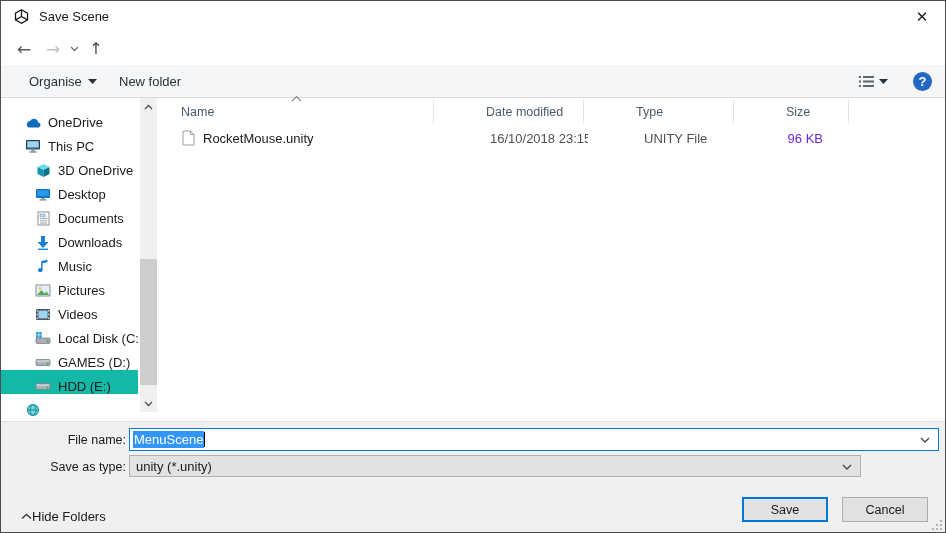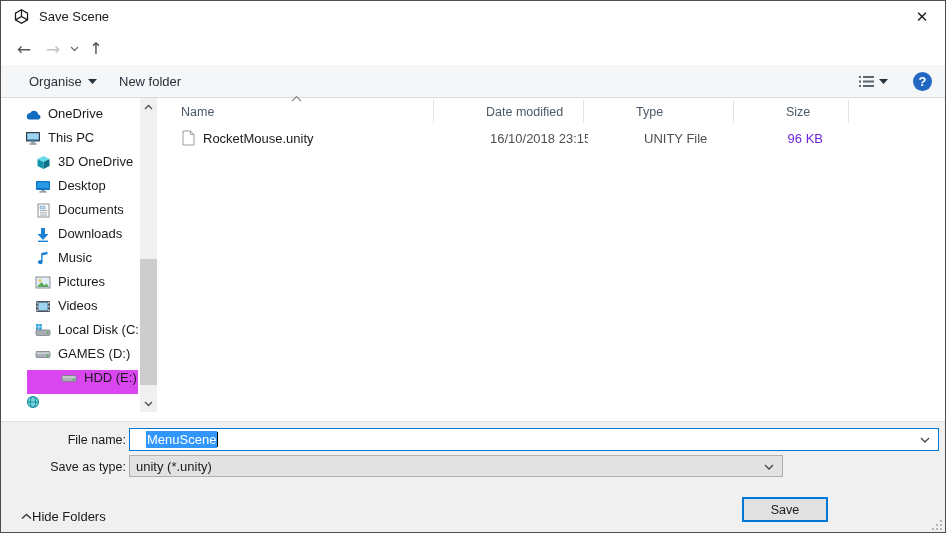--- a/index.html
+++ b/index.html
@@ -42,22 +42,22 @@
   #organise-btn { position:absolute; left:18px; top:0; height:32px; display:flex; align-items:center; gap:6px; padding:0 10px; color:#26313c; cursor:pointer; }
   #newfolder-btn { position:absolute; left:108px; top:0; height:32px; display:flex; align-items:center; padding:0 10px; color:#26313c; cursor:pointer; }
   #view-btn { position:absolute; left:852px; top:0; height:32px; display:flex; align-items:center; gap:5px; padding:0 6px; cursor:pointer; }
   #help-btn { position:absolute; left:912px; top:7px; width:19px; height:19px; border-radius:50%; background:#2268c3; color:#fff; font-weight:bold; font-size:13px; display:flex; align-items:center; justify-content:center; cursor:pointer; }
 
   
   #main { position:absolute; left:0; top:97px; width:100%; height:323px; background:#fff; }
 
   
   #sidebar { position:absolute; left:0; top:0; width:137px; height:323px; background:#fff; overflow:hidden; }
-  .side-item { position:relative; height:24px; display:flex; align-items:flex-start; cursor:pointer; }
-  .side-item.selected { background:#d946ef;margin-left:26px; }
+  .side-item { position:relative; height:24px; display:flex; align-items:flex-end; cursor:pointer; }
+  .side-item.selected { background:#14b8a6; }
   .side-item .s-icon { width:16px; height:16px; flex:none; display:flex; align-items:center; justify-content:center; }
   .side-item .s-label { margin-left:7px; white-space:nowrap; }
   #sidebar-scroll { position:absolute; left:139px; top:0; width:17px; height:314px; background:#f0f0f0; }
   .scroll-arrow { position:absolute; left:0; width:17px; height:17px; display:flex; align-items:center; justify-content:center; cursor:pointer; }
   #scroll-up { top:0; }
   #scroll-down { bottom:0; }
   #scroll-thumb { position:absolute; left:0; top:161px; width:17px; height:126px; background:#cdcdcd; cursor:pointer; }
 
   
   #filelist { position:absolute; left:160px; top:0; right:1px; bottom:0; }
@@ -70,25 +70,25 @@
   .cell { overflow:hidden; white-space:nowrap; }
   .cell-name { display:flex; align-items:center; gap:8px; padding-left:21px; color:#1a1a1a; }
   .cell-sub { color:#4f4f4f; padding-left:20px; }
   .cell-size { color:#6d28d9; text-align:right; padding-right:38px; }
 
   
   #bottom { position:absolute; left:0; top:420px; width:100%; height:112px; background:#f0f0f0; border-top:1px solid #dfdfdf; }
   .fieldlabel { position:absolute; left:0; width:125px; text-align:right; font-size:12.5px; color:#1a1a1a; }
   #filename-label { top:11px; }
   #filename-input { position:absolute; left:128px; top:6px; width:810px; height:23px; background:#fff; border:1px solid #0078d7; display:flex; align-items:center; cursor:text; }
-  #filename-value { margin-left:16px; background:#3297fd; color:#fff; padding:1px 1px; font-size:13px; }
+  #filename-value { margin-left:3px; background:#3297fd; color:#fff; padding:1px 1px; font-size:13px; }
   #filename-caret { width:1px; height:15px; background:#000; margin-left:0px; }
   #filename-dropdown { position:absolute; right:8px; top:8px; }
   #savetype-label { top:38px; }
-  #savetype-combo { position:absolute; left:128px; top:33px; width:654px; height:22px; background:#e2e2e2; border:1px solid #b0b0b0; display:flex; align-items:center; cursor:pointer; }
+  #savetype-combo { position:absolute; left:128px; top:33px; width:732px; height:22px; background:#e2e2e2; border:1px solid #b0b0b0; display:flex; align-items:center; cursor:pointer; }
   #savetype-value { margin-left:6px; font-size:13px; color:#1a1a1a; }
   #savetype-dropdown { position:absolute; right:8px; top:8px; }
 
   #hide-folders { position:absolute; left:14px; top:82px; height:24px; display:flex; align-items:center; padding:0 6px; cursor:pointer; }
   #save-btn { position:absolute; left:741px; top:75px; width:86px; height:25px; background:#e1e1e1; border:2px solid #0078d7; font-family:"Liberation Sans", sans-serif; font-size:12.5px; color:#1a1a1a; cursor:pointer; }
   #cancel-btn { position:absolute; left:841px; top:75px; width:86px; height:25px; background:#e1e1e1; border:1px solid #adadad; font-family:"Liberation Sans", sans-serif; font-size:12.5px; color:#1a1a1a; cursor:pointer; }
   #resize-grip { position:absolute; right:3px; bottom:3px; width:12px; height:12px; }
   #resize-grip i { position:absolute; width:2px; height:2px; background:#b5b5b5; }
 
   svg { display:block; }
@@ -405,20 +405,21 @@
       </span>
     </div>
 
     <div id="hide-folders">
       <svg width="11" height="7" viewBox="0 0 11 7">
           <polyline points="1,5.5 5.5,1.5 10,5.5" fill="none" stroke="#3b3b3b" stroke-width="1.4"></polyline>
         </svg>
       <span>Hide Folders</span>
     </div>
     <button id="save-btn">Save</button>
+    <button id="cancel-btn">Cancel</button>
     <div id="resize-grip">
       <i style="right:0;bottom:0"></i>
         <i style="right:4px;bottom:0"></i>
         <i style="right:8px;bottom:0"></i>
       <i style="right:0;bottom:4px"></i>
         <i style="right:4px;bottom:4px"></i>
         <i style="right:0;bottom:8px"></i>
     </div>
   </div>
 

